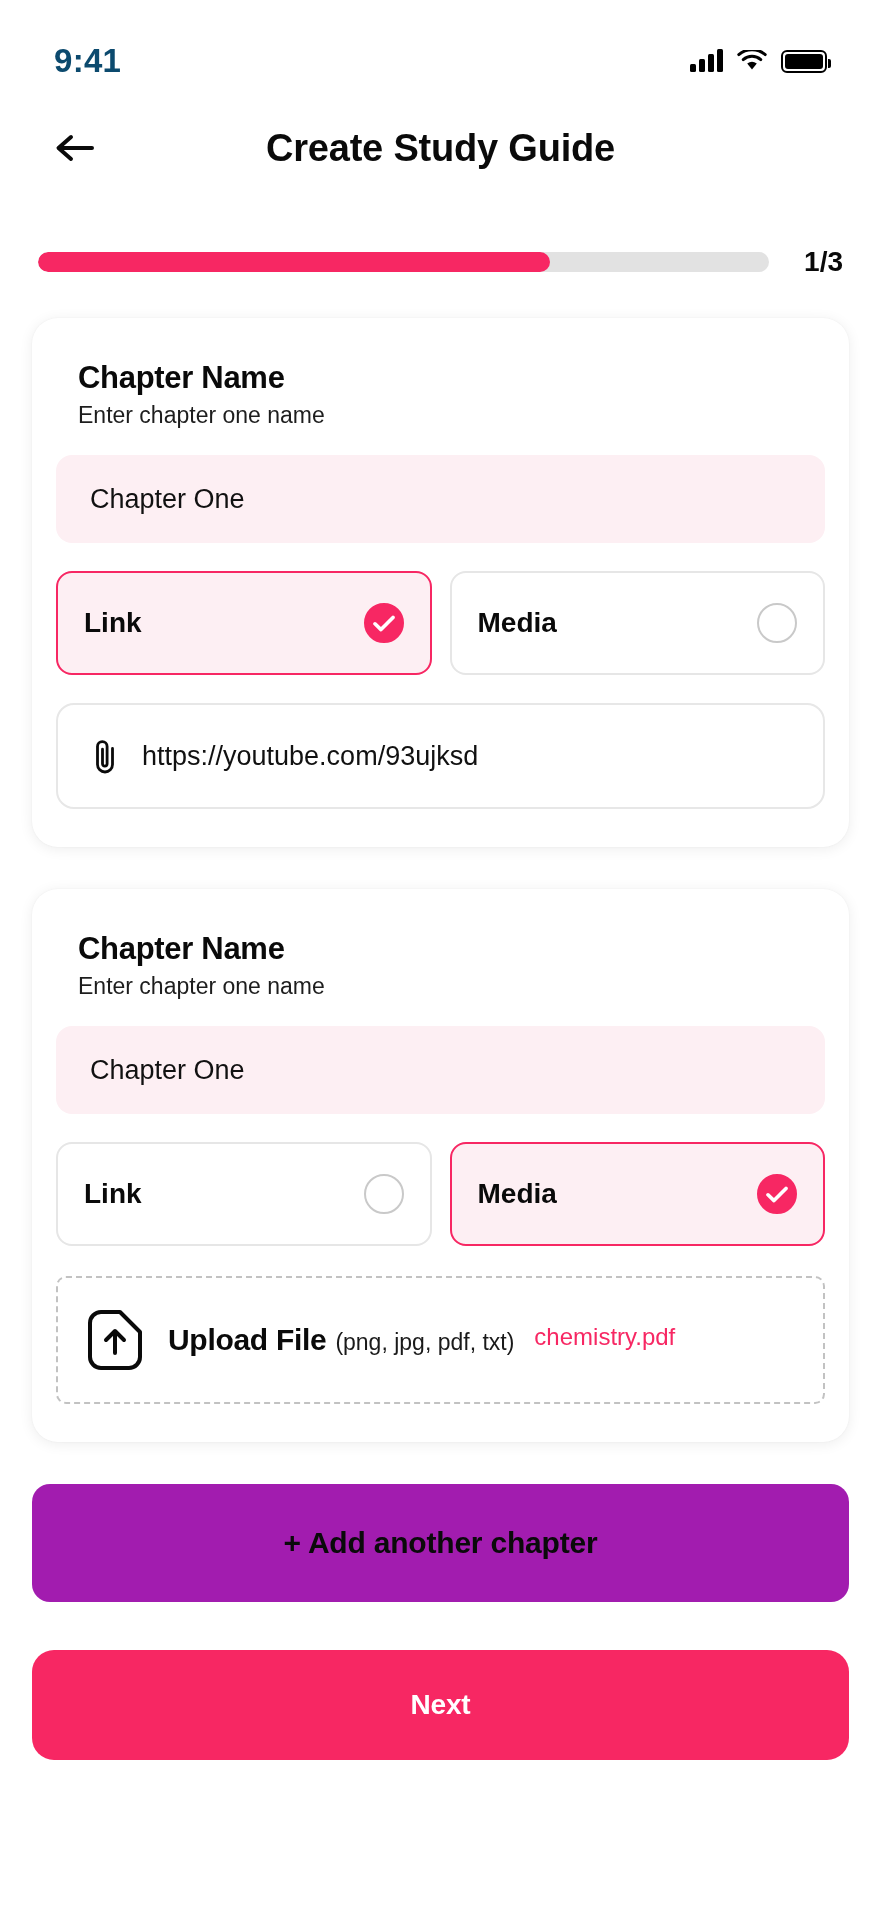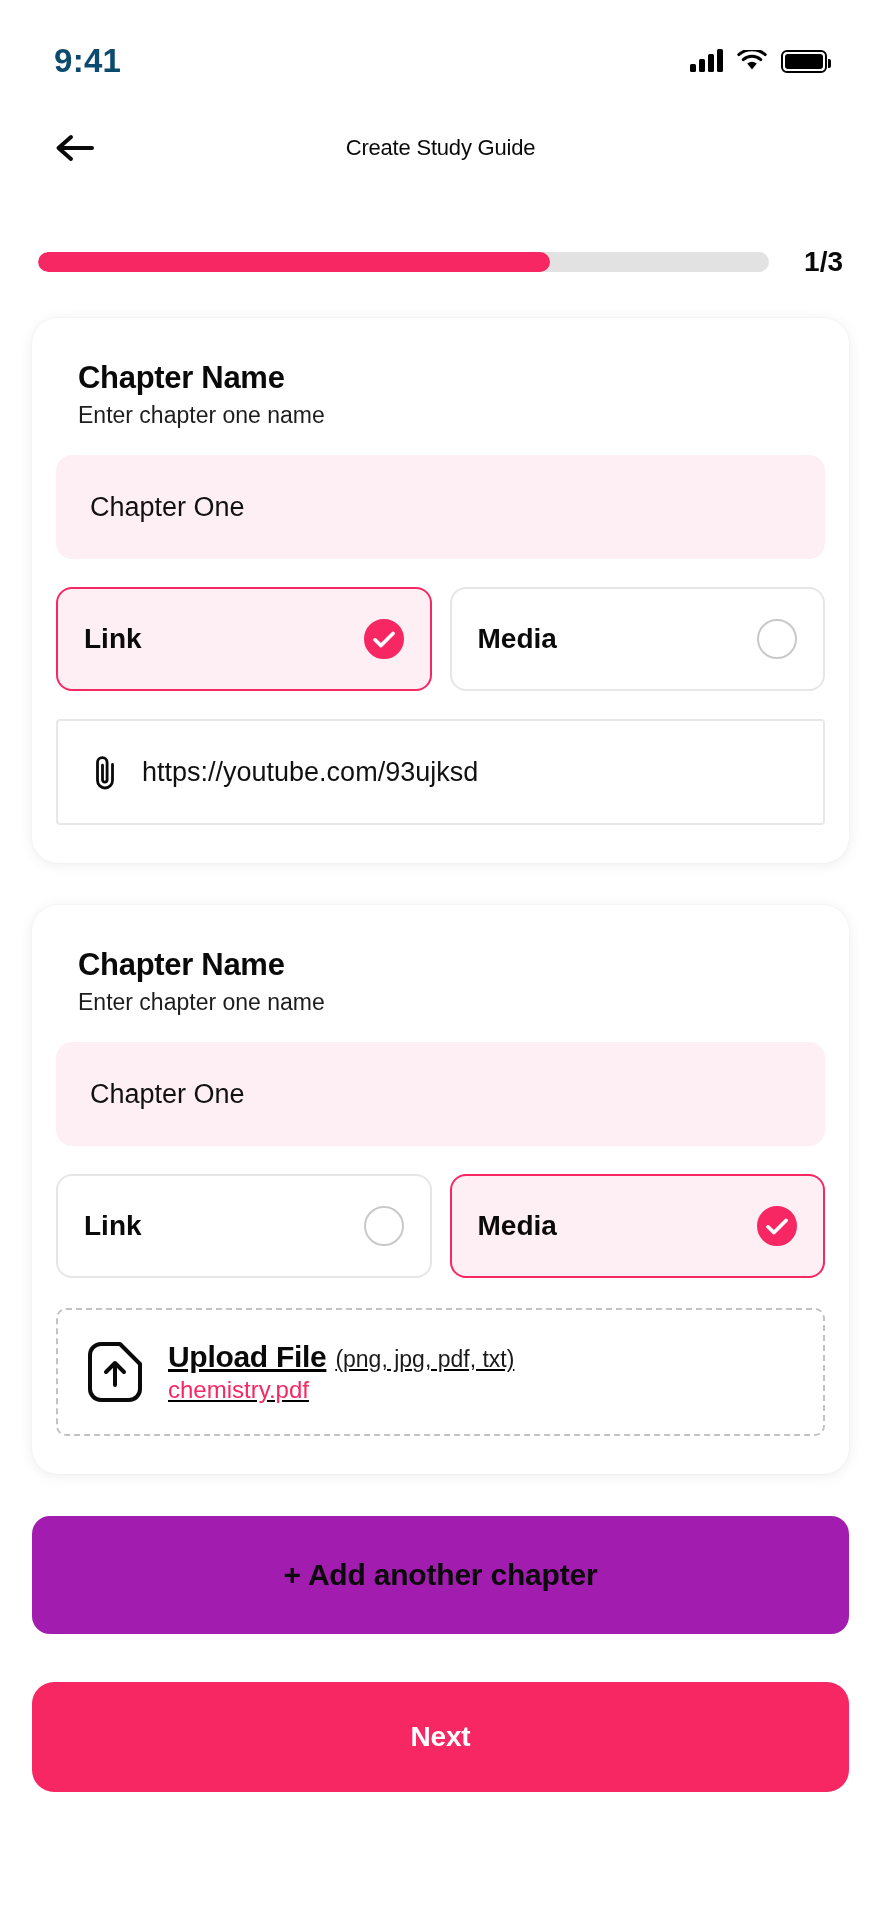--- a/index.html
+++ b/index.html
@@ -48,21 +48,21 @@
   .header {
     height: 104px; position: relative;
     display: flex; align-items: center; padding: 0 48px;
   }
   .back-btn {
     width: 54px; height: 54px; display: flex; align-items: center; justify-content: center;
     cursor: pointer; background: none; border: none;
   }
   .page-title {
     position: absolute; left: 0; right: 0; text-align: center;
-    font-size: 22px; font-weight: 400; color: #0a0a0a; letter-spacing: -0.2px;
+    font-size: 38px; font-weight: 700; color: #0a0a0a; letter-spacing: -0.2px;
     pointer-events: none;
   }
 
   
   .progress-row {
     display: flex; align-items: center; gap: 20px;
     padding: 46px 38px 0 38px;
   }
   .progress-track {
     flex: 1; height: 20px; background: #e2e2e2; border-radius: 12px; overflow: hidden;
@@ -83,21 +83,21 @@
   }
   .card-title {
     font-size: 31px; font-weight: 800; color: #0a0a0a; letter-spacing: -0.3px;
     padding-left: 22px;
   }
   .card-sub {
     font-size: 23px; color: #1d1d1d; margin-top: 6px; padding-left: 22px;
   }
   .name-input {
     margin-top: 26px;
-    height: 104px;
+    height: 88px;
     background: #FDEFF3;
     border-radius: 16px;
     display: flex; align-items: center;
     padding: 10px 34px;
     font-size: 27px; color: #111;
   }
 
   
   .options { display: flex; gap: 18px; margin-top: 28px; }
   .option {
@@ -120,41 +120,41 @@
     display: flex; align-items: center; justify-content: center;
     flex: 0 0 auto;
   }
   .radio.checked { background: #F72763; border-color: #F72763; }
 
   
   .link-input {
     margin-top: 28px;
     height: 106px;
     border: 2px solid #e7e7e7;
-    border-radius: 4px;
+    border-radius: 18px;
     display: flex; align-items: center; gap: 20px;
     padding: 0 30px;
   }
   .link-text { font-size: 27px; color: #111; }
 
   
   .upload {
     margin-top: 30px;
     min-height: 128px;
     border: 2.5px dashed #c2c2c2;
     border-radius: 10px;
     display: flex; align-items: center; gap: 22px;
     padding: 20px 26px;
     cursor: pointer;
   }
-  .upload-texts { display: flex; flex-direction: column; gap: 2px; text-decoration: underline; }
+  .upload-texts { display: flex; flex-direction: row; gap: 10px; }
   .upload-line1 { display: flex; align-items: baseline; gap: 9px; }
   .upload-title { font-size: 30px; font-weight: 800; color: #0a0a0a; letter-spacing: -0.3px; }
   .upload-formats { font-size: 23px; color: #1a1a1a; }
-  .upload-file { font-size: 24px; color: #F72763; }
+  .upload-file { font-size: 24px; color: #F72763; margin-left: 10px; }
 
   
   .add-chapter {
     margin: 0 32px;
     height: 118px;
     background: #a21caf;
     border-radius: 18px;
     display: flex; align-items: center; justify-content: center;
     font-size: 30px; font-weight: 800; color: #0a0a0a; letter-spacing: -0.2px;
     cursor: pointer;

